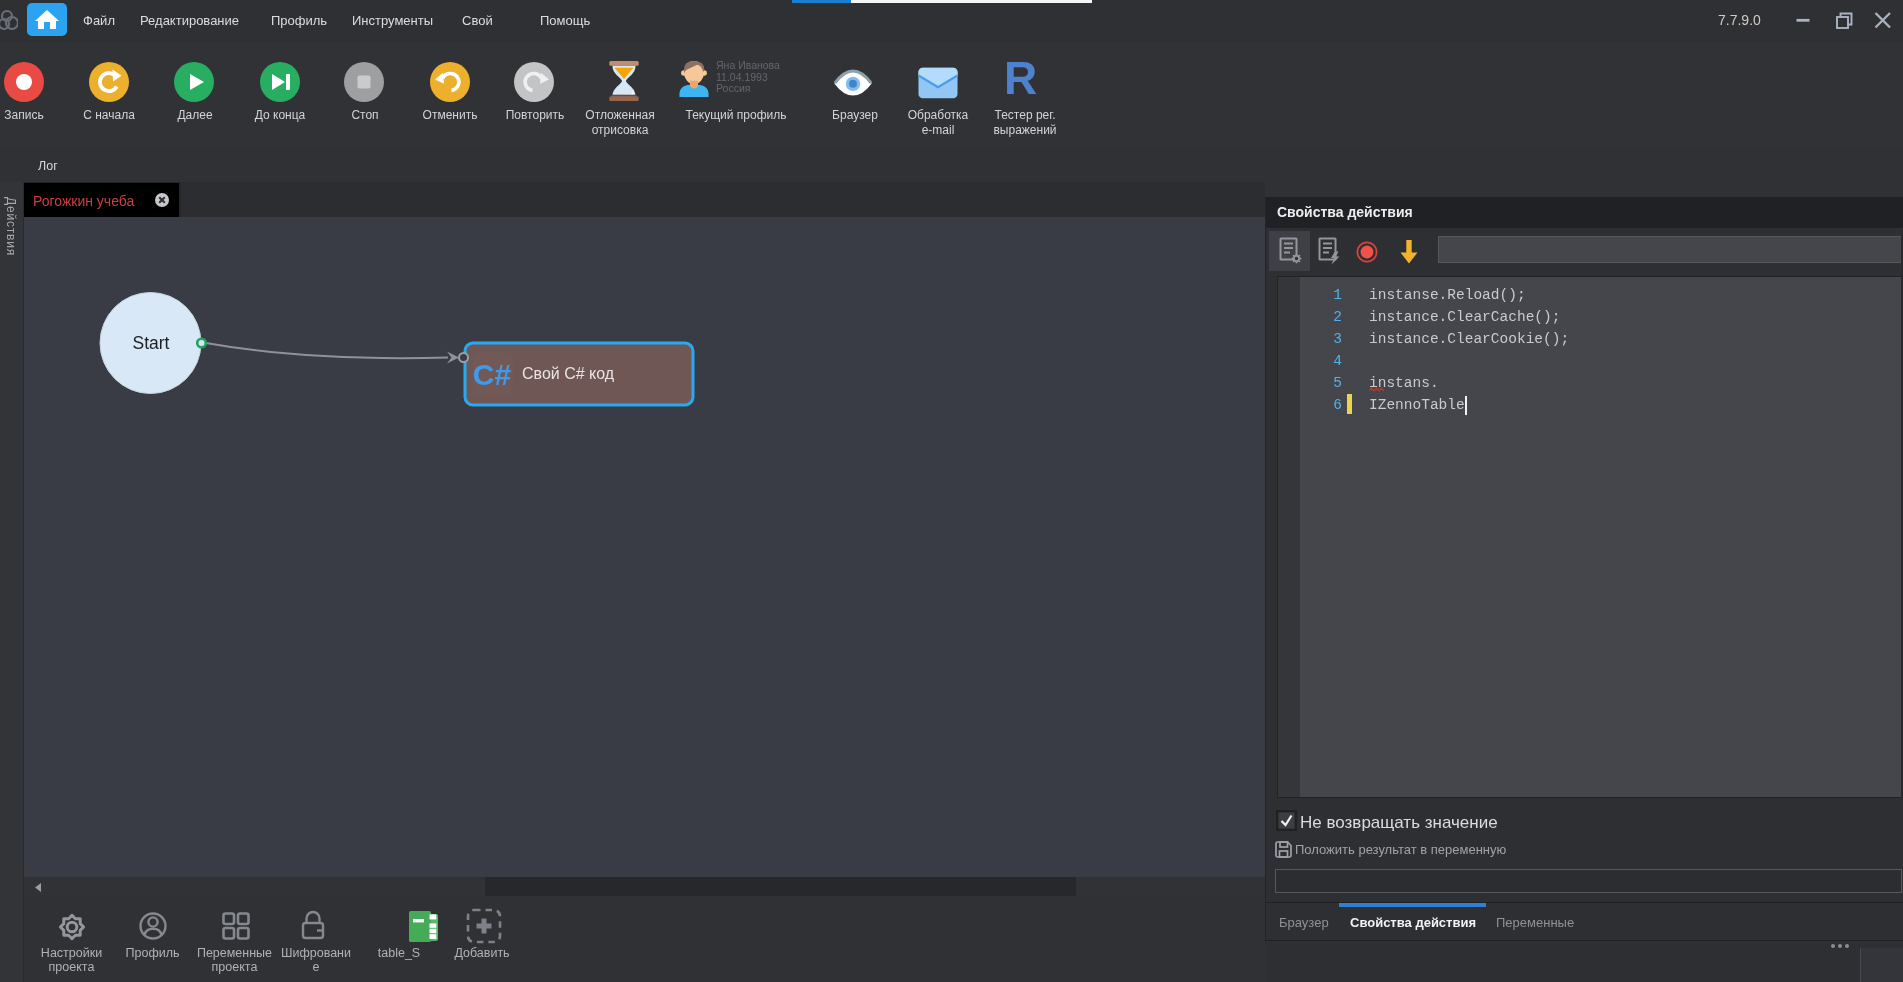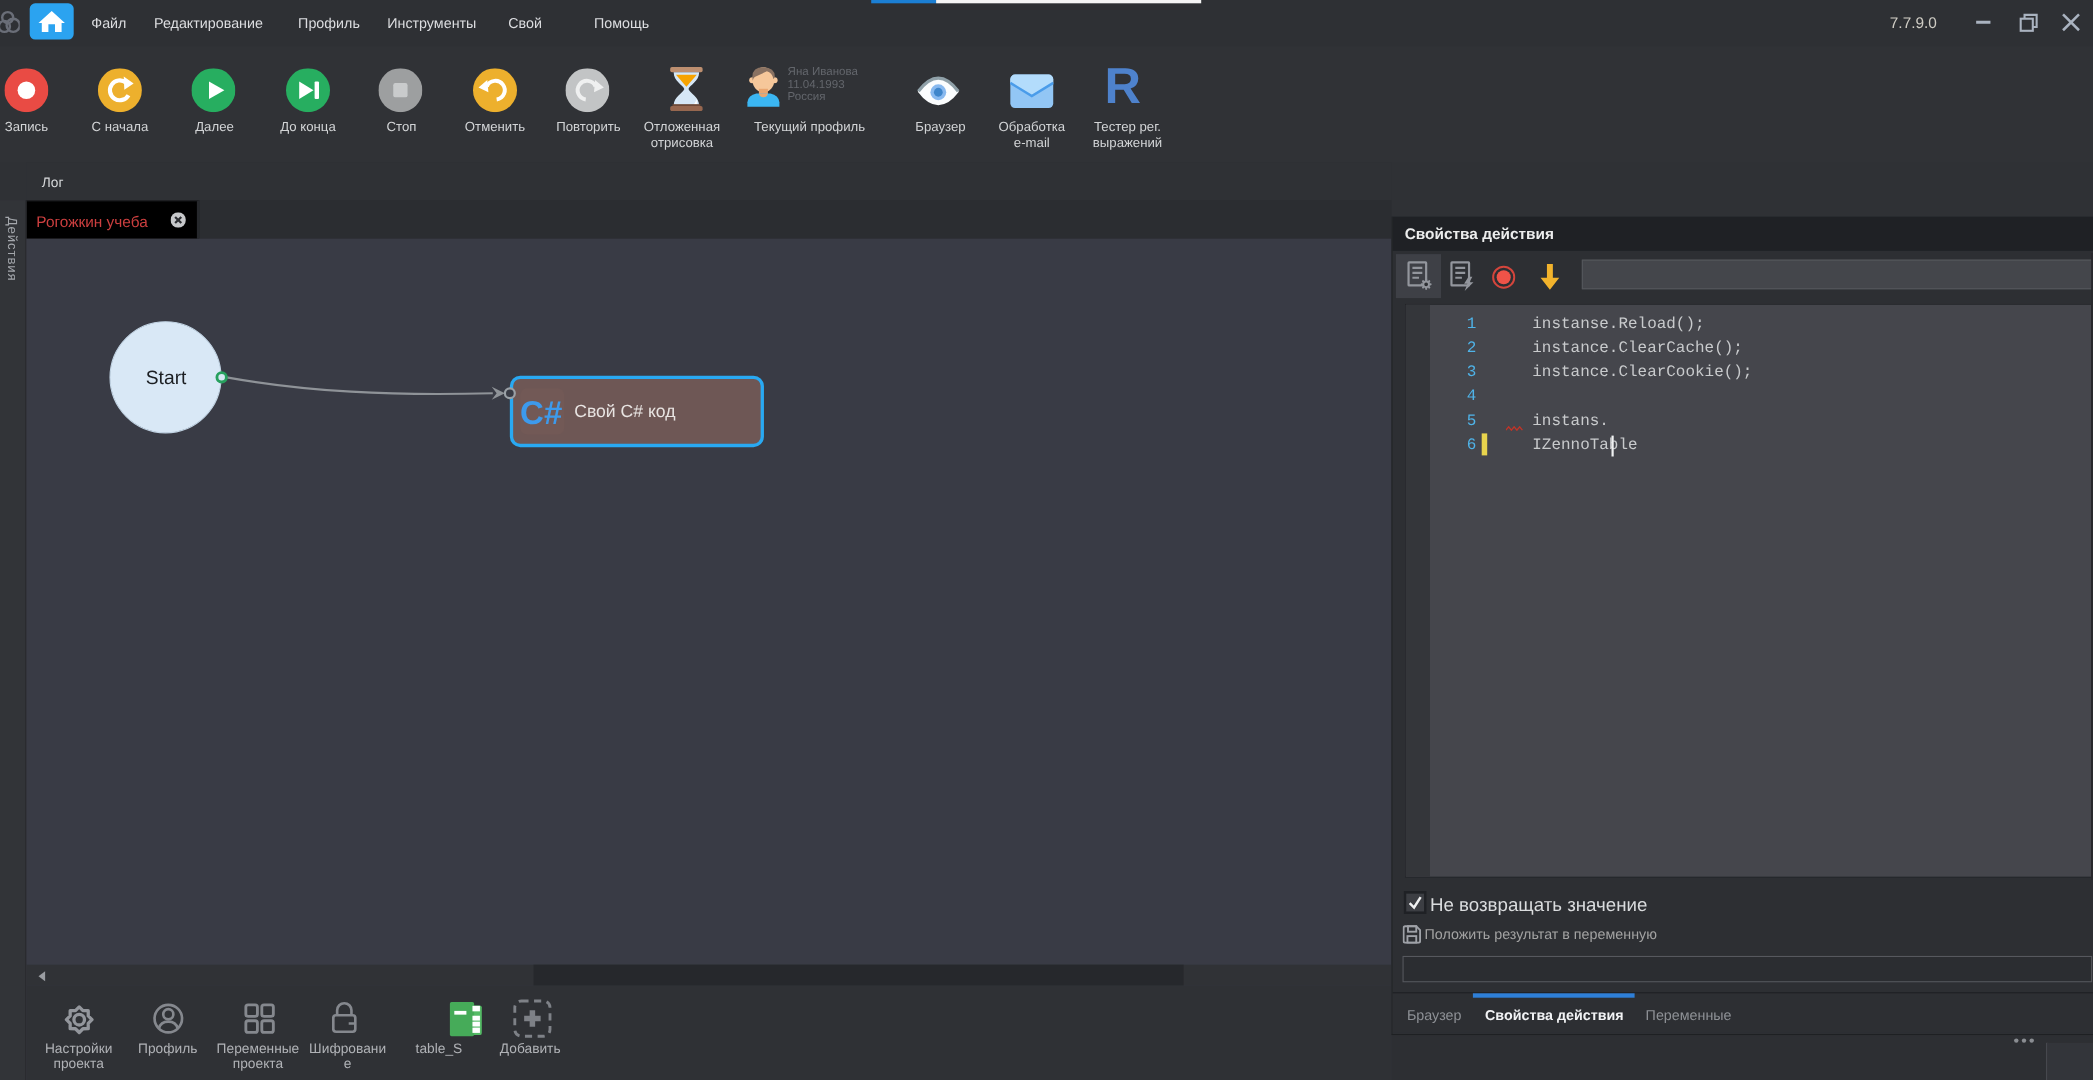--- a/index.html
+++ b/index.html
@@ -45,21 +45,21 @@
   
   #rightpanel { position:absolute; left:1265px; top:197px; width:638px; height:744px; background:#2d2f33; border-left:1.5px solid #232528; border-bottom:1.5px solid #1e2023; }
   #phead { position:absolute; left:0; top:0; width:638px; height:31px; background:#1f2125; }
   #phead span { position:absolute; left:11px; top:7px; font-size:14px; font-weight:bold; color:#eceded; }
   #ptoolbar { position:absolute; left:0; top:31px; width:638px; height:48px; }
   #pbtn1 { position:absolute; left:3px; top:3px; width:41px; height:40px; background:#3e4046; }
   #pinput { position:absolute; left:172px; top:8px; width:464px; height:27px; background:#44464b; border:1px solid #55575c; }
   #editor { position:absolute; left:11px; top:79px; width:625px; height:522px; background:#45464c; border:1px solid #202226; }
   #gutter { position:absolute; left:0; top:0; width:22px; height:520px; background:#34363a; }
   .lnum { position:absolute; left:44px; width:20px; text-align:right; font-family:"Liberation Mono", monospace; font-size:14.5px; color:#4fb3e8; height:22px; line-height:21px; }
-  .cline { position:absolute; left:91px; font-family:"Liberation Mono", monospace; font-size:14.5px; color:#c8cacc; white-space:pre; height:22px; line-height:21px;margin-left:24px; }
+  .cline { position:absolute; left:91px; font-family:"Liberation Mono", monospace; font-size:14.5px; color:#c8cacc; white-space:pre; height:22px; line-height:21px; }
   #chkrow { position:absolute; left:10px; top:614px; height:18px; }
   #putrow { position:absolute; left:9px; top:644px; height:18px; }
   #varinput { position:absolute; left:9px; top:672px; width:627px; height:24px; background:#2b2d31; border:1px solid #56585e; }
   #ptabbar { position:absolute; left:0; top:705px; width:638px; height:37px; border-top:1.5px solid #1e2023; background:#2d2f33; }
   #bluebar { position:absolute; left:73px; top:0px; width:147px; height:3.5px; background:#2e7fd8; }
   .ptab { position:absolute; top:12px; font-size:13px; color:#8e9196; }
 
   
   #belowpanel { position:absolute; left:1265px; top:942px; width:638px; height:40px; background:#2d2f33; }
   #bvline { position:absolute; left:595px; top:6px; width:1.5px; height:34px; background:#46484e; }

